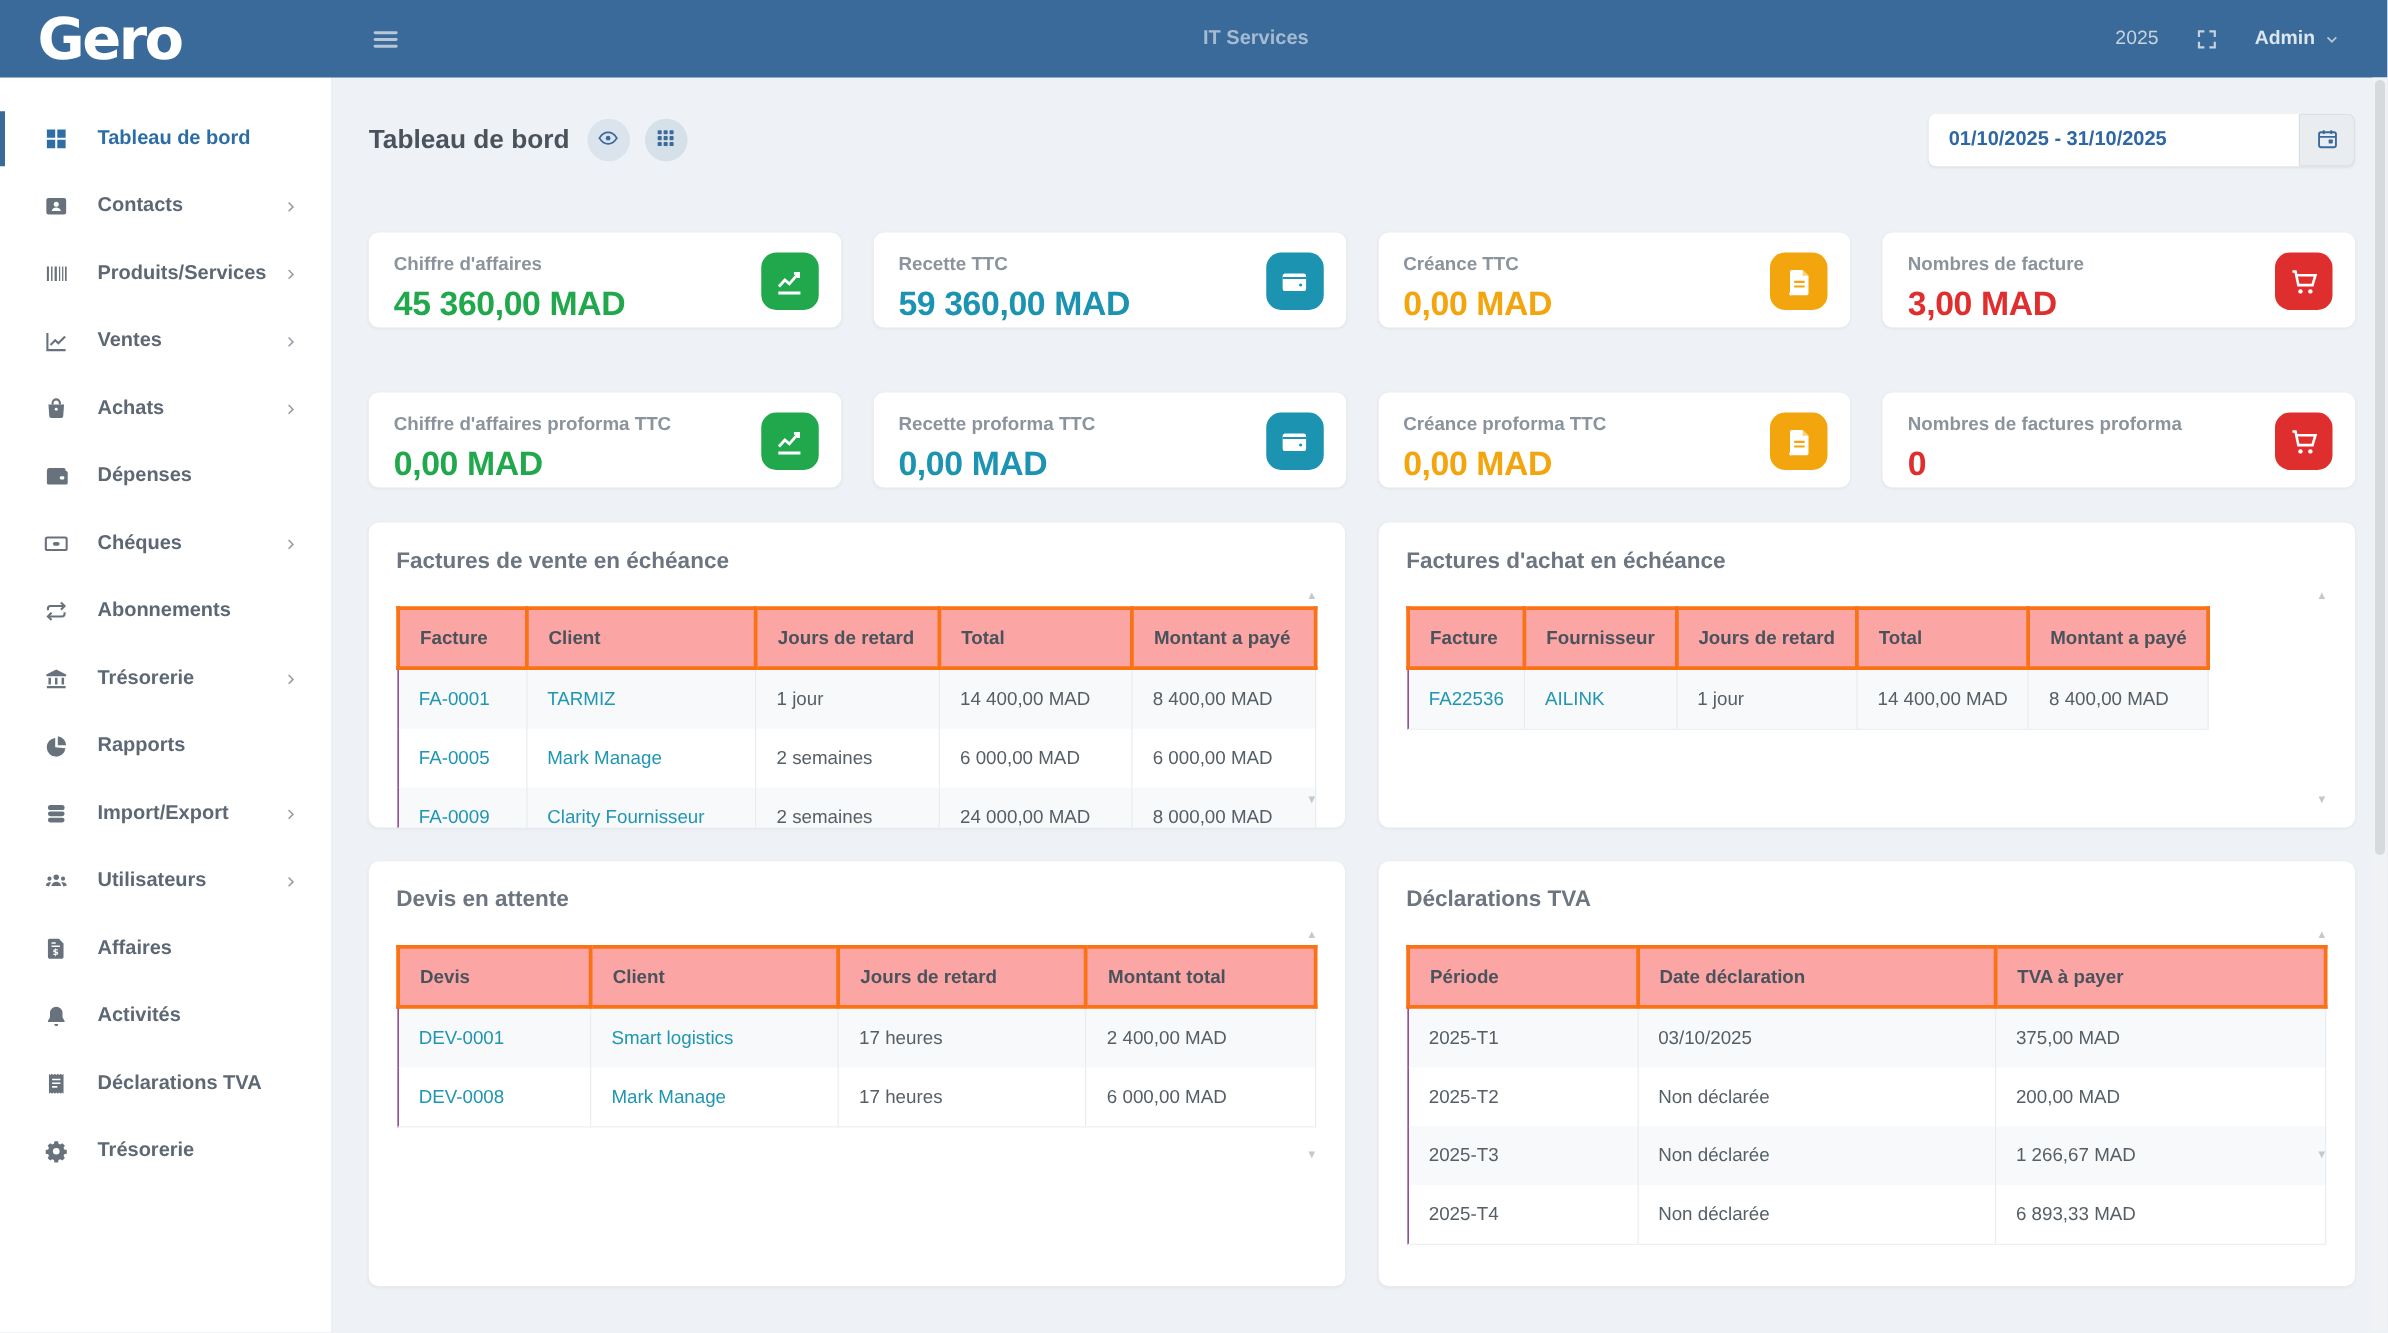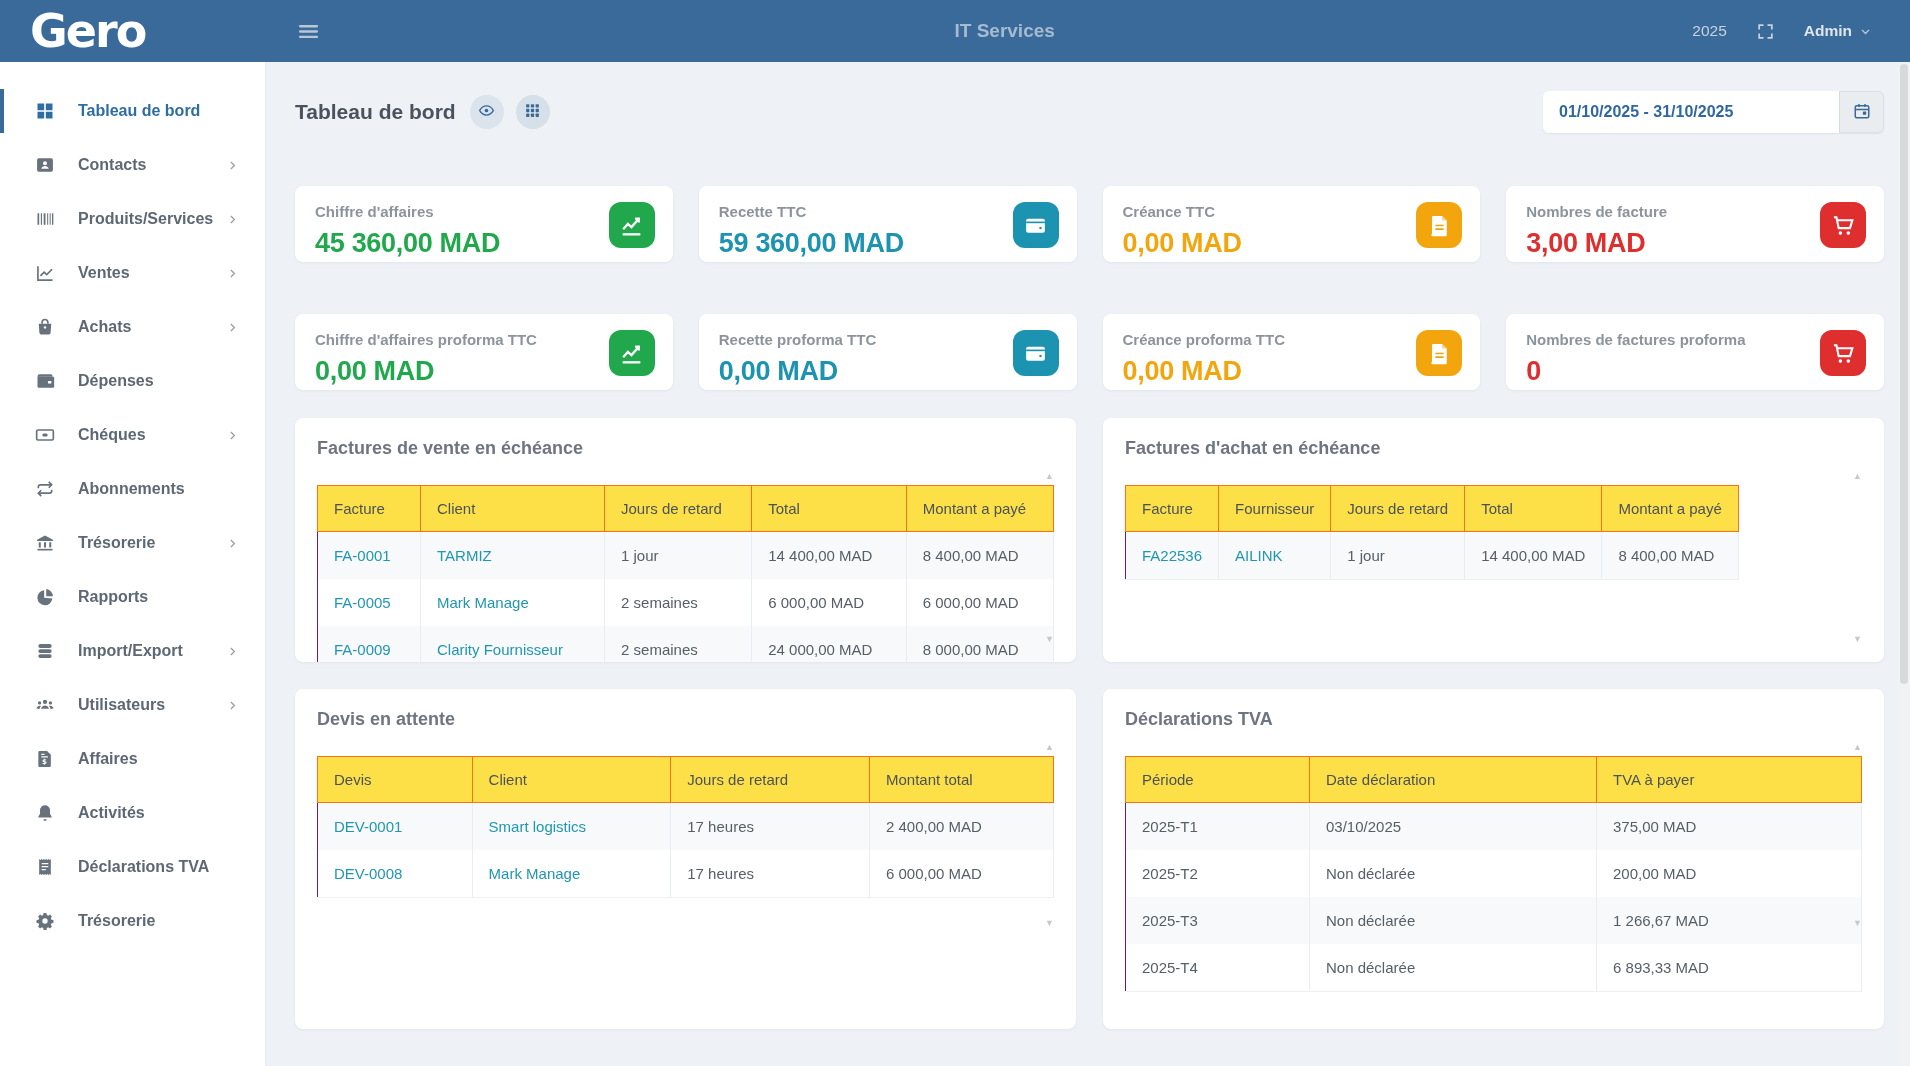--- a/index.html
+++ b/index.html
@@ -12,21 +12,21 @@
   }
   
   .topbar{
     position:relative; height:62px; background:#3a6a99; display:flex; align-items:center;
     color:#fff; z-index:5;
   }
   .logo{ width:265px; padding-left:30px; font-size:46px; font-weight:800; letter-spacing:-2px;
     line-height:62px; color:#fff; cursor:pointer; font-family:"DejaVu Sans","Liberation Sans",sans-serif;}
   .hamburger{ margin-left:28px; background:none; border:none; padding:4px; color:#b7c7d7; cursor:pointer;}
   .hamburger svg{ width:23px; height:23px; display:block;}
-  .topbar-title{ position:absolute; left:52.6%; transform:translateX(-50%); font-size:19px; font-weight:700; color:#a5bbd1;}
+  .topbar-title{ position:absolute; left:52.6%; transform:translateX(-50%); font-size:16px; font-weight:700; color:#a5bbd1;}
   .topbar-right{ margin-left:auto; display:flex; align-items:center; gap:27px; padding-right:38px;}
   .tb-year{ color:#c6d2de; font-size:15.5px; cursor:pointer;}
   .tb-fullscreen{ background:none;border:none;padding:2px; color:#c6d2de; cursor:pointer;}
   .tb-fullscreen svg{width:19px;height:19px;display:block;}
   .tb-admin{ display:flex; align-items:center; gap:7px; color:#dde5ed; font-weight:700; font-size:15.5px; cursor:pointer;}
   .tb-admin .cdown{width:13px;height:13px;color:#b9c7d5;display:flex;}
   
   .shell{ display:flex; height:1004px; }
   .sidebar{ width:265px; background:#fff; padding-top:22px; box-shadow:1px 0 0 #e9ecef; flex:none;}
   .side-item{ position:relative; display:flex; align-items:center; height:54px; padding:0 26px 0 34px;
@@ -63,22 +63,22 @@
   .card .ic svg{ width:25px; height:25px;}
   
   .panels{ display:grid; grid-template-columns:1fr 1fr; gap:27px; margin-top:28px;}
   .panel{ background:#fff; border-radius:8px; box-shadow:0 1px 3px rgba(30,40,50,.06);
     padding:20px 22px; position:relative; overflow:hidden;}
   .panels .panel:nth-child(-n+2){ height:244px;}
   .panels .panel:nth-child(n+3){ height:340px;}
   .panel h3{ margin:0 0 26px; font-size:18px; font-weight:700; color:#6d7680;}
   .panel table{ border-collapse:collapse; width:100%; font-size:15px; white-space:nowrap;}
   .panel.p1 table{ width:66%;}
-  .panel th{ font-weight:400; color:#4a535b; text-align:left; padding:14px 16px;
-    border:1px solid #f97316; background:#fde047;}
+  .panel th{ font-weight:700; color:#4a535b; text-align:left; padding:14px 16px;
+    border:3px solid #f97316; background:#fca5a5;}
   .panel td{ color:#565f66; padding:15px 16px; border-left:1px solid #701a75; border-right:1px solid #e9edf1;}
   .panel tbody tr:nth-child(odd){ background:#f7f9fa;}
   .panel tbody tr:last-child td{ border-bottom:1px solid #edf0f3;}
   a.cell-link{ color:var(--link,#2196b2); text-decoration:none; font-weight:500;}
   .p0 th:nth-child(1){width:14%}.p0 th:nth-child(2){width:25%}.p0 th:nth-child(3){width:20%}.p0 th:nth-child(4){width:21%}.p0 th:nth-child(5){width:20%}
   .p1 th:nth-child(1){width:16%}.p1 th:nth-child(2){width:18%}.p1 th:nth-child(3){width:22%}.p1 th:nth-child(4){width:22%}.p1 th:nth-child(5){width:22%}
   .p2 th:nth-child(1){width:21%}.p2 th:nth-child(2){width:27%}.p2 th:nth-child(3){width:27%}.p2 th:nth-child(4){width:25%}
   .p3 th:nth-child(1){width:25%}.p3 th:nth-child(2){width:39%}.p3 th:nth-child(3){width:36%}
   .scroll-up,.scroll-down{ position:absolute; right:22px; font-size:9px; color:#c3c9cf; line-height:1;}
   .scroll-up{ top:54px;}

